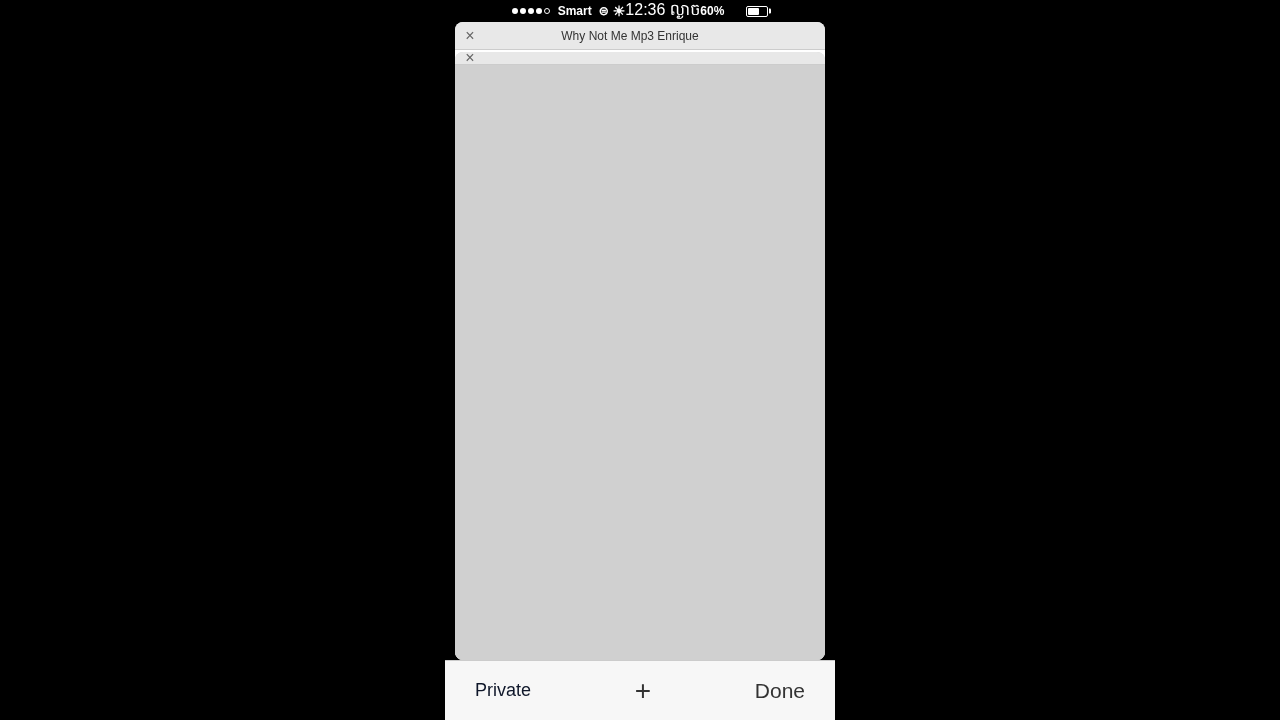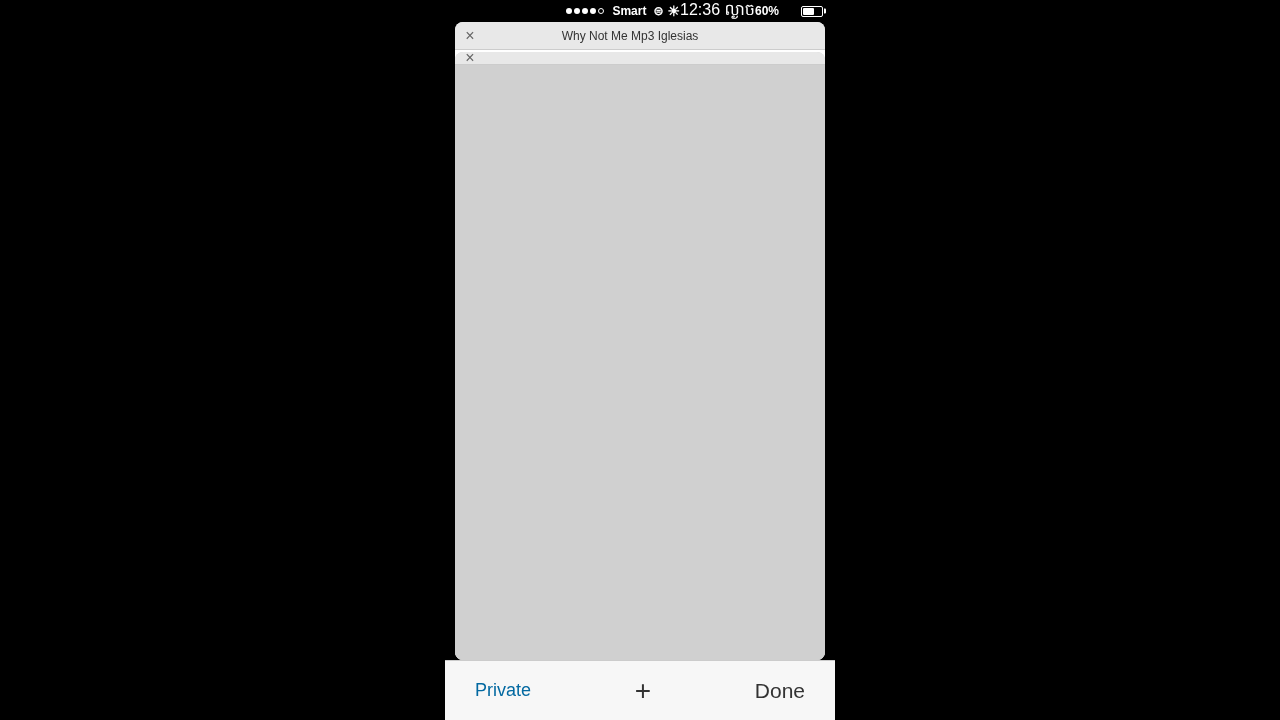--- a/index.html
+++ b/index.html
@@ -21,21 +21,21 @@
       position: relative;
       overflow: hidden;
     }
 
     
     .status-bar {
       background: #000;
       color: #fff;
       display: flex;
       align-items: center;
-      justify-content: flex-end;
+      justify-content: center;
       padding: 4px 12px;
       height: 22px;
       font-size: 12px;
       font-weight: 600;
     }
     .status-left {
       display: flex;
       align-items: center;
       gap: 4px;
     }
@@ -281,21 +281,21 @@
       border-top: 1px solid #ccc;
       display: flex;
       align-items: center;
       justify-content: space-between;
       padding: 0 30px;
       z-index: 10;
     }
 
     .toolbar-private {
       font-size: 18px;
-      color: #0369a1;
+      color: #0f172a;
       cursor: pointer;
     }
 
     .toolbar-done {
       font-size: 21px;
       color: #333;
       cursor: pointer;
     }
 
     .toolbar-plus {
@@ -337,21 +337,21 @@
         </div>
       </div>
     </div>
   </div>
 
   <div class="browser-area">
 
     <div class="browser-tab-back">
       <div class="browser-tab-title-back">
         <span class="close-btn-back">×</span>
-        <span style="font-size:12px;">Why Not Me Mp3 Iglesias</span>
+        <span style="font-size:12px;">Why Not Me Mp3 Enrique</span>
       </div>
 
       <div class="ad-banner">
         <div class="ad-text">
           <span>ook your new</span>
           <span class="bold">CAMPAIGN</span><br>
           <span>with AdReactor</span>
         </div>
         <div class="ad-btn-blue"></div>
         <div class="ad-btn-orange"></div>

